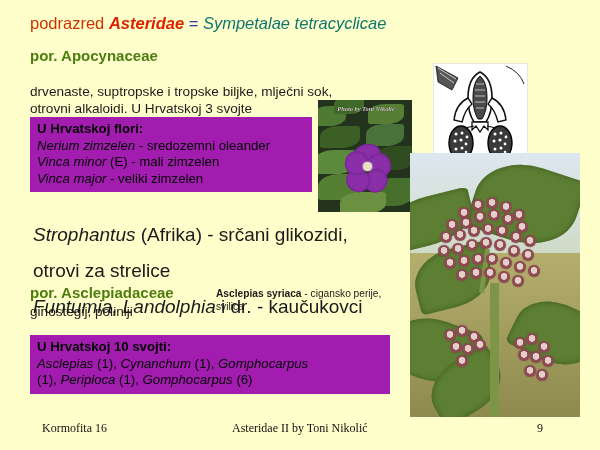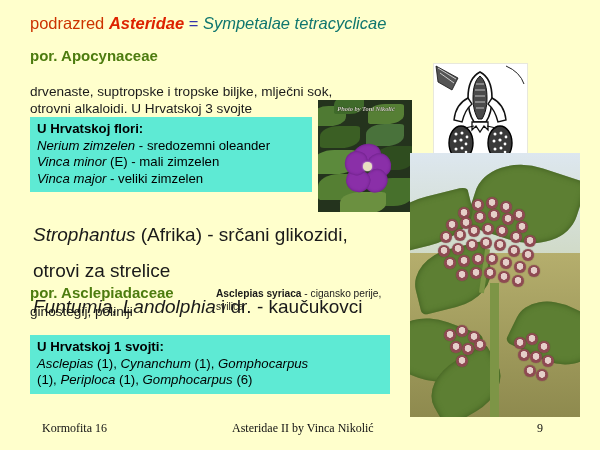--- a/index.html
+++ b/index.html
@@ -53,21 +53,21 @@
   }
   #apocynaceae-desc { left: 30px; top: 83px; }
   #strophantus-text { left: 33px; top: 208px; font-size: 19px; line-height: 18px; }
   #asclepiadaceae-desc { left: 30px; top: 303px; }
 
   .ital { font-style: italic; }
 
   
   .green-box {
     position: absolute;
-    background: #5eead4;
+    background: #a21caf;
     color: #000000;
     padding: 4px 7px 5px 7px;
     font-size: 13.2px;
     line-height: 16.5px;
   }
   #croatia-flora-box { left: 30px; top: 117px; width: 282px; }
   #croatia-taxa-box  { left: 30px; top: 335px; width: 360px; }
   .green-box .bx-title { font-weight: bold; display: block; }
   .green-box .bx-line  { display: block; }
 
@@ -192,21 +192,21 @@
   </div>
 
   <div id="fam-asclepiadaceae" class="fam-heading">por. Asclepiadaceae</div>
   <div id="asclepiadaceae-desc" class="body-text">ginostegij, poliniji</div>
 
   <div id="asclepias-caption">
     <span class="cap-name">Asclepias syriaca</span><span> - cigansko perije, svilica</span>
   </div>
 
   <div id="croatia-taxa-box" class="green-box">
-    <span class="bx-title">U Hrvatskoj 1 svojti:</span>
+    <span class="bx-title">U Hrvatskoj 10 svojti:</span>
     <span class="bx-line"><span class="ital">Asclepias</span><span> (1), </span><span class="ital">Cynanchum</span><span> (1), </span><span class="ital">Gomphocarpus</span></span>
     <span class="bx-line"><span>(1),  </span><span class="ital">Periploca</span><span> (1), </span><span class="ital">Gomphocarpus</span><span> (6)</span></span>
   </div>
 
   <div id="vinca-photo" class="img-frame">
     <div class="leafy" style="left:-6px;  top:6px;  width:34px; height:20px; background:#4f7a33;"></div>
     <div class="leafy" style="left:16px;  top:-4px; width:30px; height:18px; background:#3f6a2a;"></div>
     <div class="leafy" style="left:50px;  top:4px;  width:36px; height:20px; background:#567f35;"></div>
     <div class="leafy" style="left:2px;   top:26px; width:40px; height:22px; background:#3b5f24;"></div>
     <div class="leafy" style="left:48px;  top:24px; width:38px; height:22px; background:#49723b;"></div>
@@ -336,16 +336,16 @@
     <div class="floret" style="left:116px; top:180px;"></div>
     <div class="floret" style="left:128px; top:188px;"></div>
     <div class="floret" style="left:108px; top:196px;"></div>
     <div class="floret" style="left:120px; top:198px;"></div>
     <div class="floret" style="left:132px; top:202px;"></div>
     <div class="floret" style="left:114px; top:212px;"></div>
     <div class="floret" style="left:126px; top:216px;"></div>
   </div>
 
   <div id="footer-left" class="footer-item">Kormofita 16</div>
-  <div id="footer-center" class="footer-item">Asteridae II by Vinca Nikolić</div>
+  <div id="footer-center" class="footer-item">Asteridae II by Toni Nikolić</div>
   <div id="footer-right" class="footer-item">9</div>
 
 </div>
 
 </body></html>

